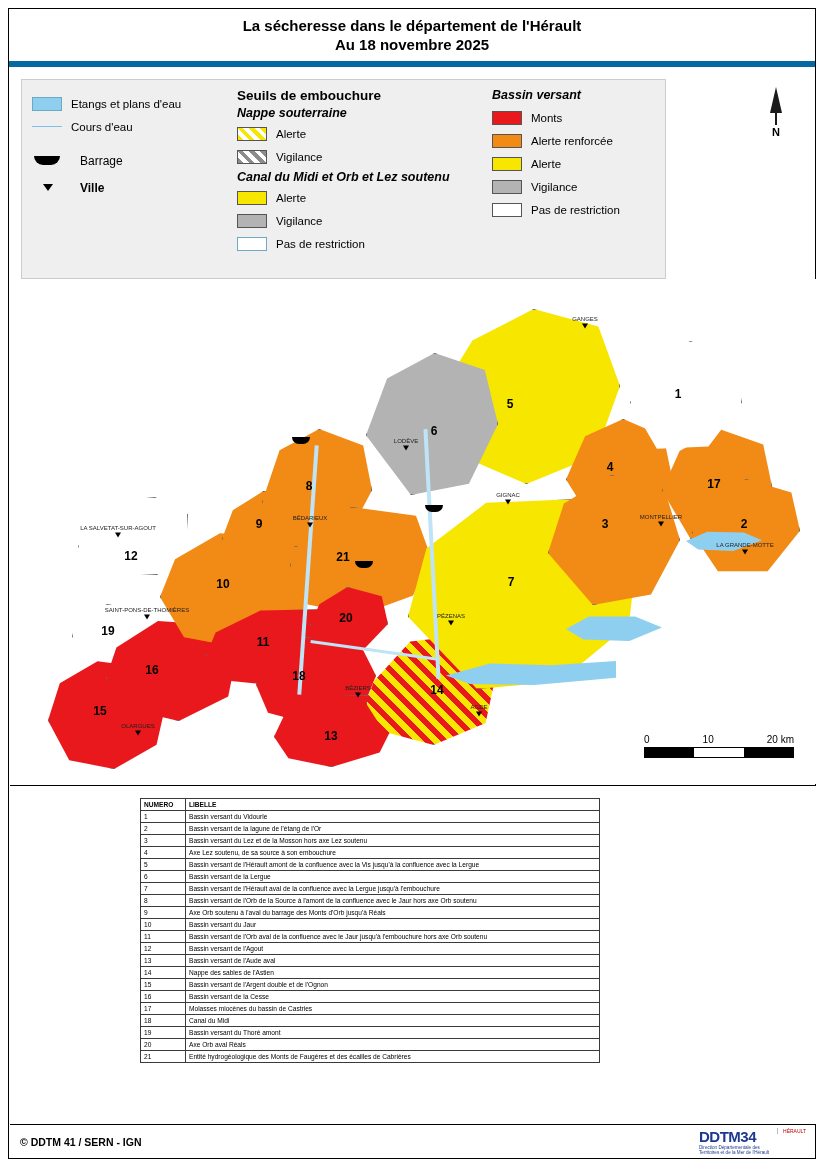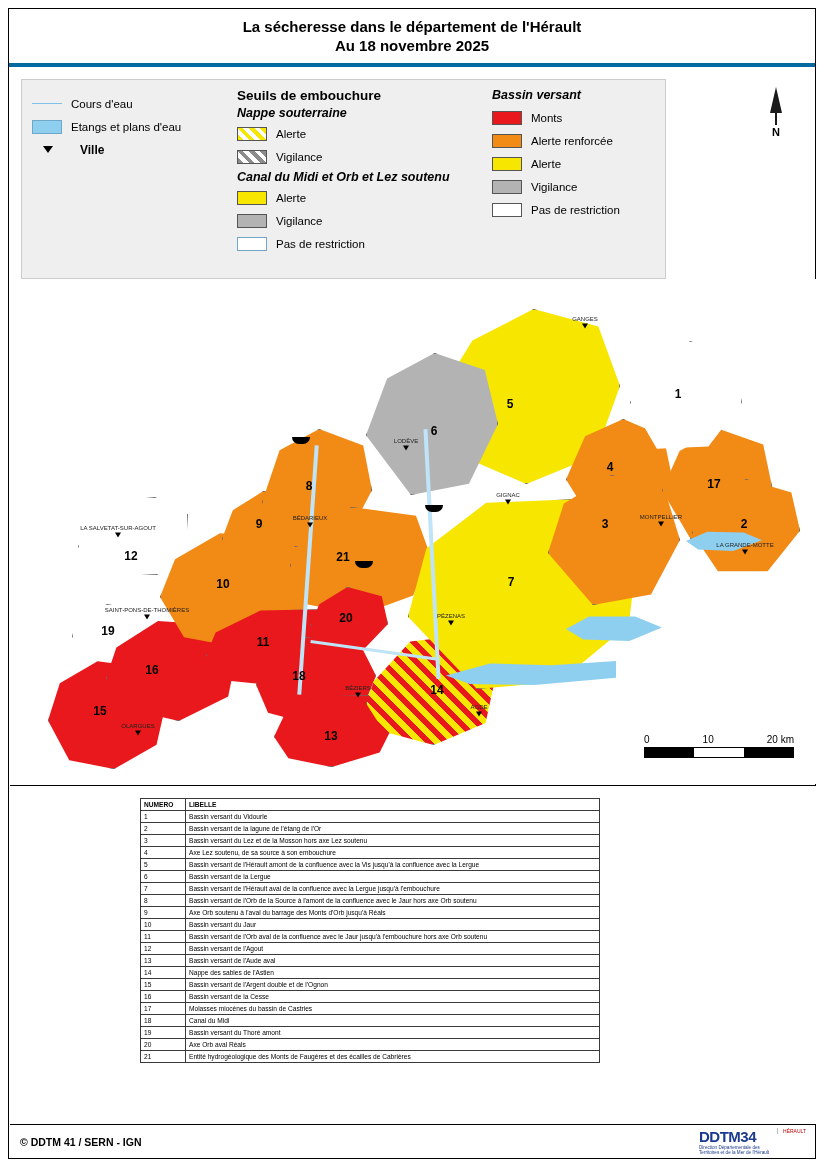--- a/index.html
+++ b/index.html
@@ -11,21 +11,21 @@
     position:relative;
     overflow:hidden;
   }
   .page{
     position:absolute;left:8px;top:8px;width:808px;height:1151px;
     border:1px solid #000;box-sizing:border-box;background:#fff;
   }
   
   .title-block{
     position:absolute;left:0;top:0;width:100%;height:58px;
-    border-bottom:4px solid #0369a1;box-sizing:border-box;
+    border-bottom:6px solid #0369a1;box-sizing:border-box;
     display:flex;flex-direction:column;align-items:center;justify-content:center;
   }
   .title-line{font-size:15px;font-weight:bold;line-height:19px;}
   
   .legend{
     position:absolute;left:12px;top:70px;width:645px;height:200px;
     background:#efefef;border:1px solid #cccccc;box-sizing:border-box;
   }
   .legend-col{position:absolute;}
   .leg-row{display:flex;align-items:center;height:23px;}
@@ -131,26 +131,30 @@
 
   <div class="title-block">
     <div class="title-line">La sécheresse dans le département de l'Hérault</div>
     <div class="title-line">Au 18 novembre 2025</div>
   </div>
 
   <div class="legend">
 
     <div class="legend-col col1">
       <div class="leg-row">
+        <span class="sw" style="background:#8ecff0;border:1px solid #6fa8c6;"></span>
+        <span class="leg-label">Etangs et plans d'eau</span>
+      </div>
+      <div class="leg-row">
         <span class="sw-line"></span>
         <span class="leg-label">Cours d'eau</span>
       </div>
-      <div class="leg-row">
-        <span class="sw" style="background:#8ecff0;border:1px solid #6fa8c6;"></span>
-        <span class="leg-label">Etangs et plans d'eau</span>
+      <div class="barrage-row">
+        <span class="barrage-icon"></span>
+        <span class="leg-label" style="margin-left:18px;font-size:12px;">Barrage</span>
       </div>
       <div class="ville-row">
         <span class="ville-icon"></span>
         <span class="leg-label" style="margin-left:18px;font-size:12px;font-weight:bold;">Ville</span>
       </div>
     </div>
 
     <div class="legend-col col2">
       <div class="leg-head">Seuils de embouchure</div>
       <div class="leg-sub">Nappe souterraine</div>

